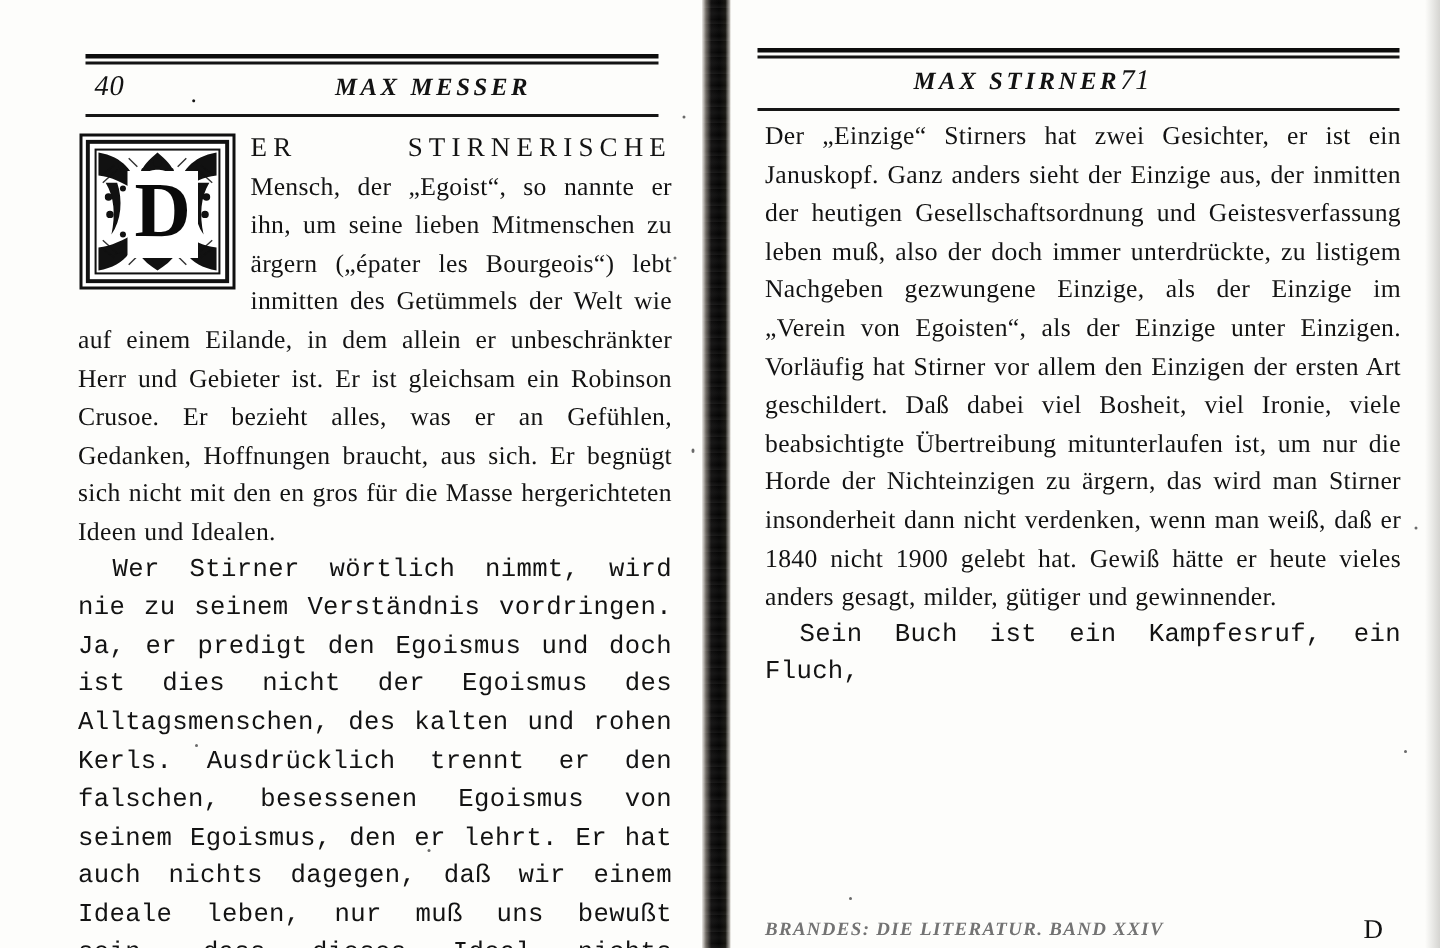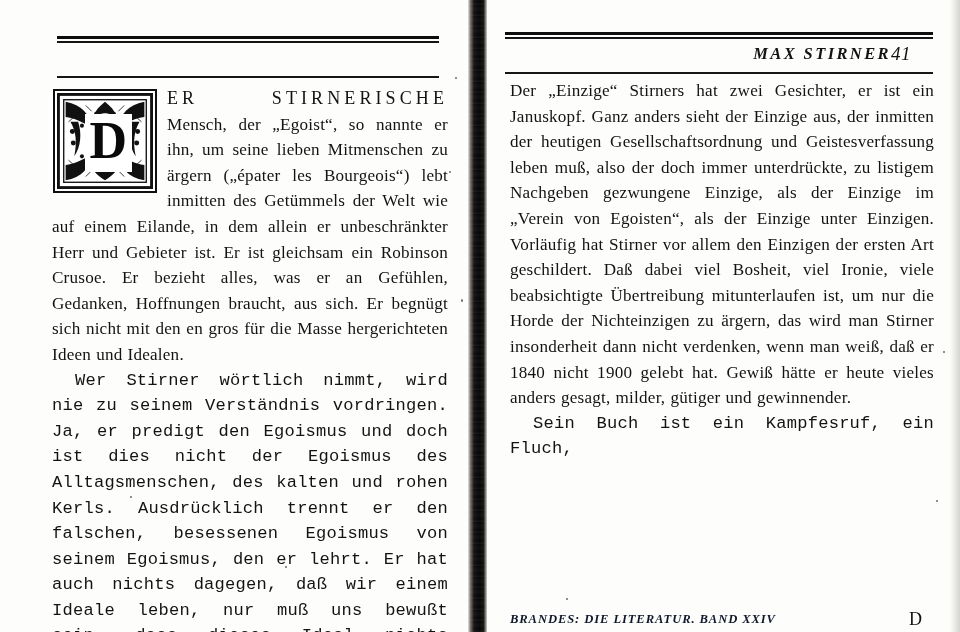--- a/index.html
+++ b/index.html
@@ -111,21 +111,21 @@
   .head-left .head-inner  { justify-content: flex-start; padding-left: 6px; }
   .head-left .running-title { margin-left: 92px; }
   .head-left .mid-dot {
     margin-left: 44px;
     font-size: 17px;
     line-height: 0;
     position: relative;
     top: 5px;
   }
 
-  .head-right .head-inner { justify-content: flex-end; padding: 0 10px 0 0; }
+  .head-right .head-inner { justify-content: flex-start; padding: 0 10px 0 0; }
   .head-right .running-title { margin-left: 104px; }
   .head-right .folio { margin-right: 12px; }
 
   
   .column {
     position: absolute;
     font-size: 17.1px;
     line-height: 25.6px;
     text-align: justify;
     text-align-last: left;
@@ -201,21 +201,21 @@
     display: flex;
     align-items: center;
     justify-content: space-between;
   }
   .sig-line {
     font-family: "Liberation Serif", "DejaVu Serif", serif;
     font-style: italic;
     font-weight: 700;
     font-size: 12.6px;
     letter-spacing: .9px;
-    color: #0f172a;
+    color: #737373;
   }
   .sig-mark {
     font-family: "Liberation Serif", "DejaVu Serif", serif;
     font-size: 18px;
     color: #121212;
     margin-right: 18px;
   }
 
   
   .speck {
@@ -234,20 +234,25 @@
 </style>
 </head>
 <body>
 
 <div id="scan">
 
   <div class="page page-left">
 
     <div class="head head-left">
       <div class="rule-top"></div>
+      <div class="head-inner">
+        <span class="folio">40</span>
+        <span class="mid-dot">.</span>
+        <span class="running-title">MAX MESSER</span>
+      </div>
       <div class="rule-bot"></div>
     </div>
 
     <div class="column col-left">
 
       <p class="opening">
         <span class="dropcap">
           <span class="orn">
             <svg viewBox="0 0 100 100" preserveAspectRatio="none" aria-hidden="true">
               <rect x="0" y="0" width="100" height="100" fill="#ffffff"></rect>
@@ -312,21 +317,21 @@
   </div>
 
   <div class="gutter"></div>
 
   <div class="page page-right">
 
     <div class="head head-right">
       <div class="rule-top"></div>
       <div class="head-inner">
         <span class="running-title">MAX STIRNER</span>
-        <span class="folio">41</span>
+        <span class="folio">71</span>
       </div>
       <div class="rule-bot"></div>
     </div>
 
     <div class="edge-shadow-right"></div>
   </div>
 
   <div class="column col-right">
     <p>Der „Einzige“ Stirners hat zwei Gesichter, er ist ein Januskopf. Ganz anders sieht der Einzige aus, der inmitten der heutigen Gesellschaftsordnung und Geistesverfassung leben muß, also der doch immer unterdrückte, zu listigem Nachgeben gezwungene Einzige, als der Einzige im „Verein von Egoisten“, als der Einzige unter Einzigen. Vorläufig hat Stirner vor allem den Einzigen der ersten Art geschildert. Daß dabei viel Bosheit, viel Ironie, viele beabsichtigte Übertreibung mitunterlaufen ist, um nur die Horde der Nichteinzigen zu ärgern, das wird man Stirner insonderheit dann nicht verdenken, wenn man weiß, daß er 1840 nicht 1900 gelebt hat. Gewiß hätte er heute vieles anders gesagt, milder, gütiger und gewinnender.</p>
     <p>Sein Buch ist ein Kampfesruf, ein Fluch,</p>

